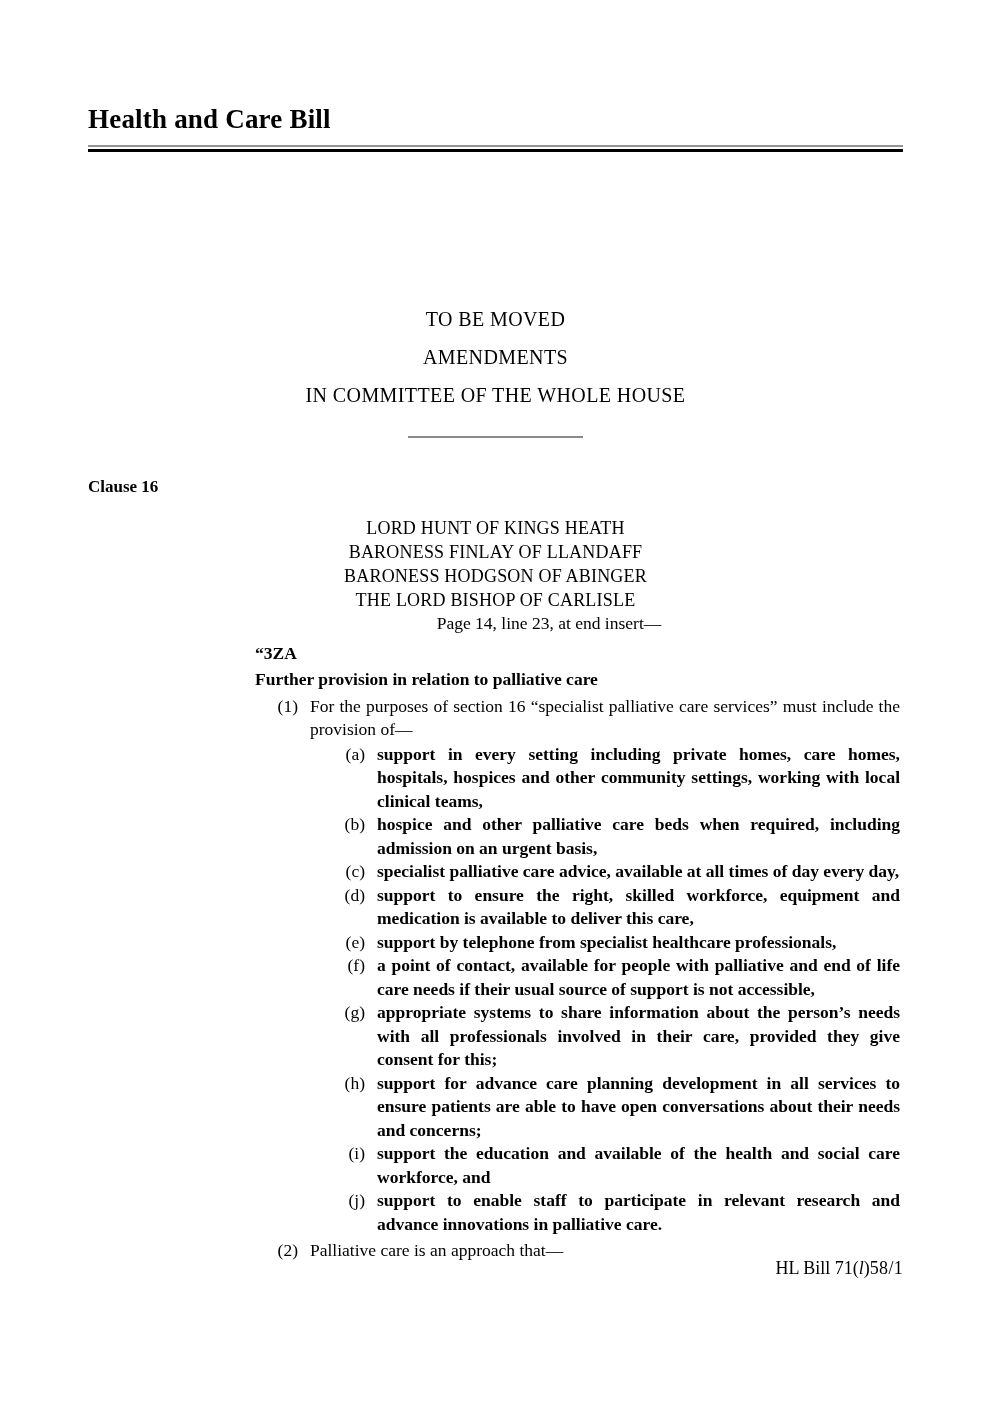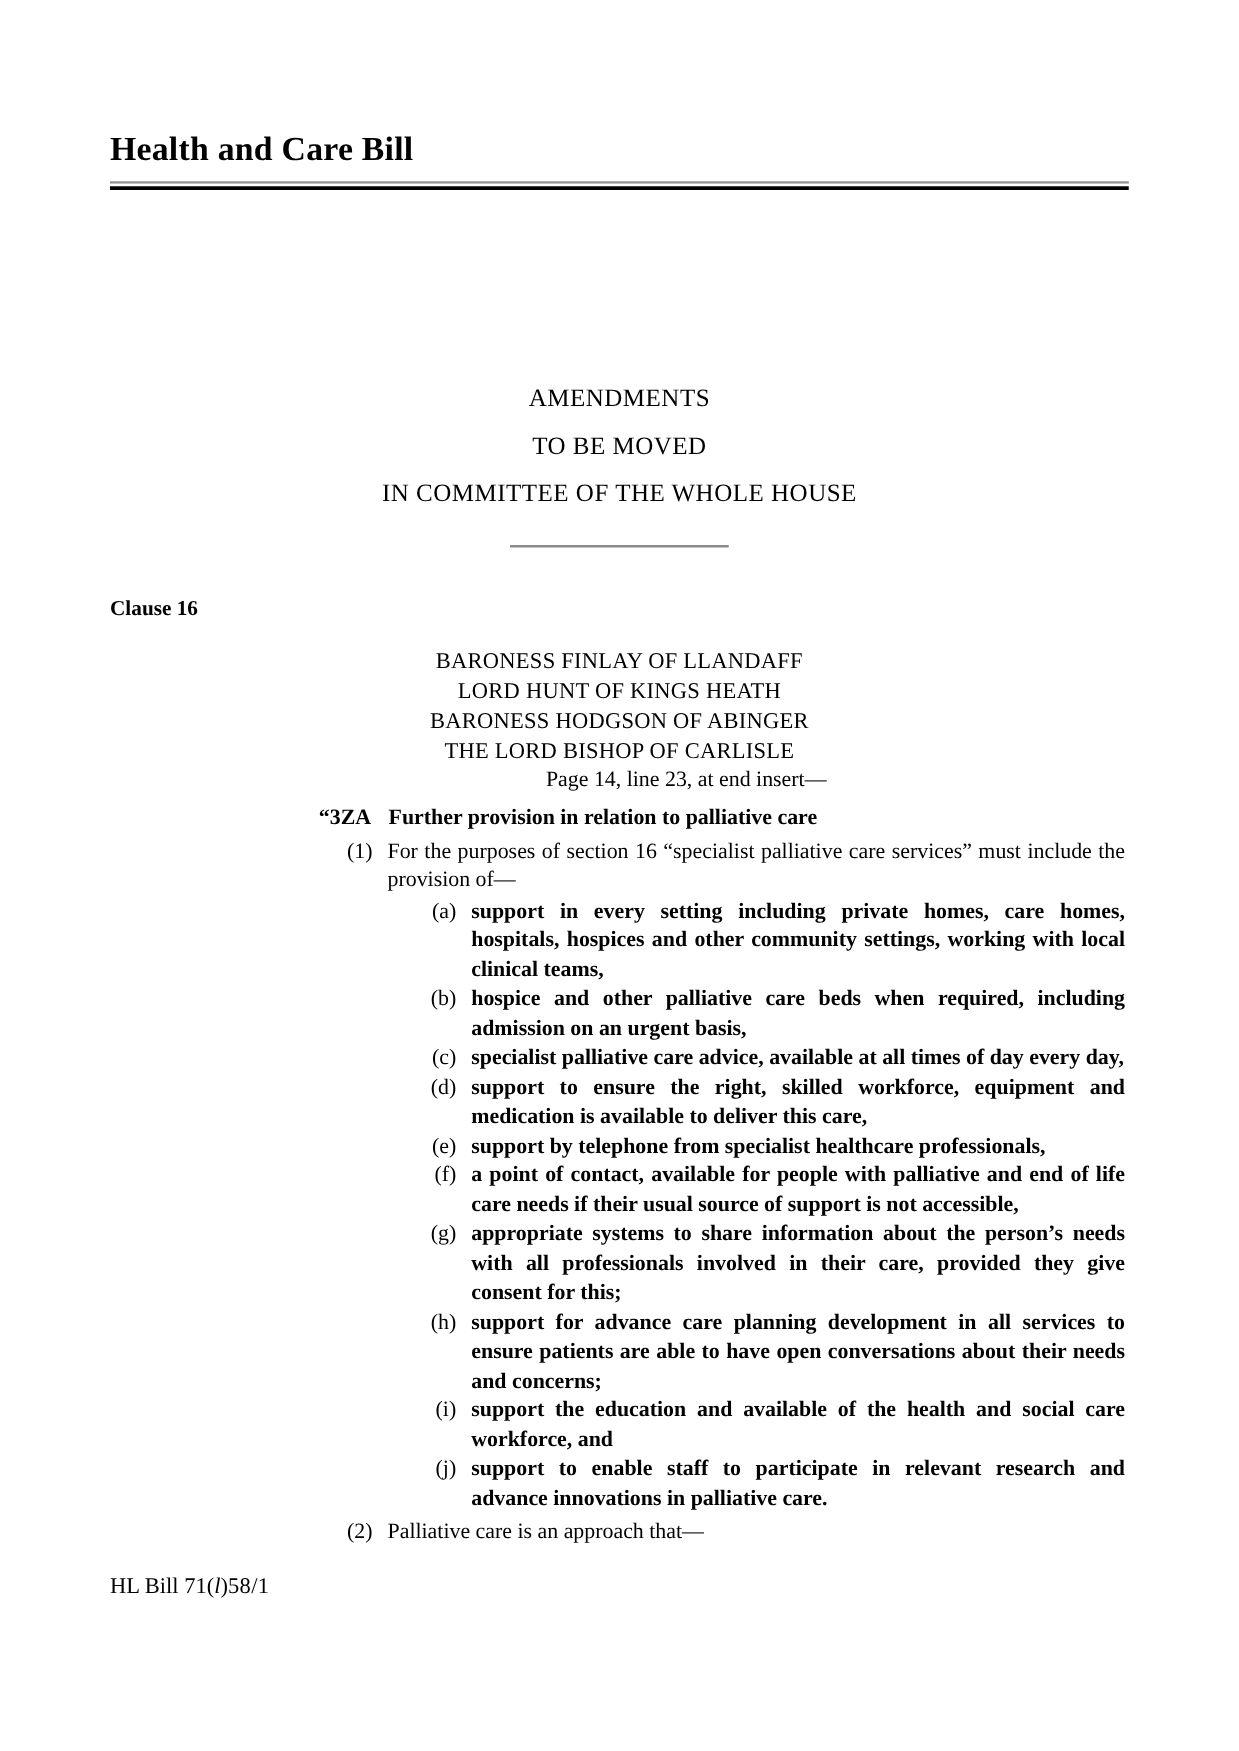--- a/index.html
+++ b/index.html
@@ -125,20 +125,21 @@
   }
 
   
   .section-heading {
     display: flex;
     margin-left: 57px;
     font-weight: bold;
     font-size: 17.5px;
     line-height: 26px;
     margin-bottom: 2px;
+    flex-direction: column;
   }
   .section-heading .sh-num {
     flex: 0 0 auto;
     white-space: nowrap;
     padding-right: 14px;
   }
   .section-heading .sh-text {
     flex: 1 1 auto;
   }
 
@@ -193,21 +194,21 @@
     text-align: left;
   }
 
   
   .footer {
     position: absolute;
     left: 88px;
     right: 88px;
     top: 1258px;
     display: flex;
-    justify-content: flex-start;
+    justify-content: flex-end;
     align-items: baseline;
     font-size: 18px;
   }
   .footer .bill-ref i {
     font-style: italic;
   }
   .footer .page-ref {
     letter-spacing: 0.3px;
   }
 </style>
@@ -219,33 +220,33 @@
   <div class="doc-header">
     <h1 class="doc-title">Health and Care Bill</h1>
     <div class="header-rule">
       <div class="rule-thin"></div>
       <div class="rule-gap"></div>
       <div class="rule-thick"></div>
     </div>
   </div>
 
   <div class="heading-block">
+    <div class="heading-line">TO BE MOVED</div>
     <div class="heading-line">AMENDMENTS</div>
-    <div class="heading-line">TO BE MOVED</div>
     <div class="heading-line">IN COMMITTEE OF THE WHOLE HOUSE</div>
     <div class="divider-wrap">
       <div class="divider"></div>
     </div>
   </div>
 
   <div class="clause-heading">Clause 16</div>
 
   <div class="sponsors">
+    <div class="sponsor">LORD HUNT OF KINGS HEATH</div>
     <div class="sponsor">BARONESS FINLAY OF LLANDAFF</div>
-    <div class="sponsor">LORD HUNT OF KINGS HEATH</div>
     <div class="sponsor">BARONESS HODGSON OF ABINGER</div>
     <div class="sponsor">THE LORD BISHOP OF CARLISLE</div>
   </div>
 
   <div class="body-block">
 
     <div class="lead-line">Page 14, line 23, at end insert—</div>
 
     <div class="section-heading">
       <span class="sh-num">“3ZA</span>

